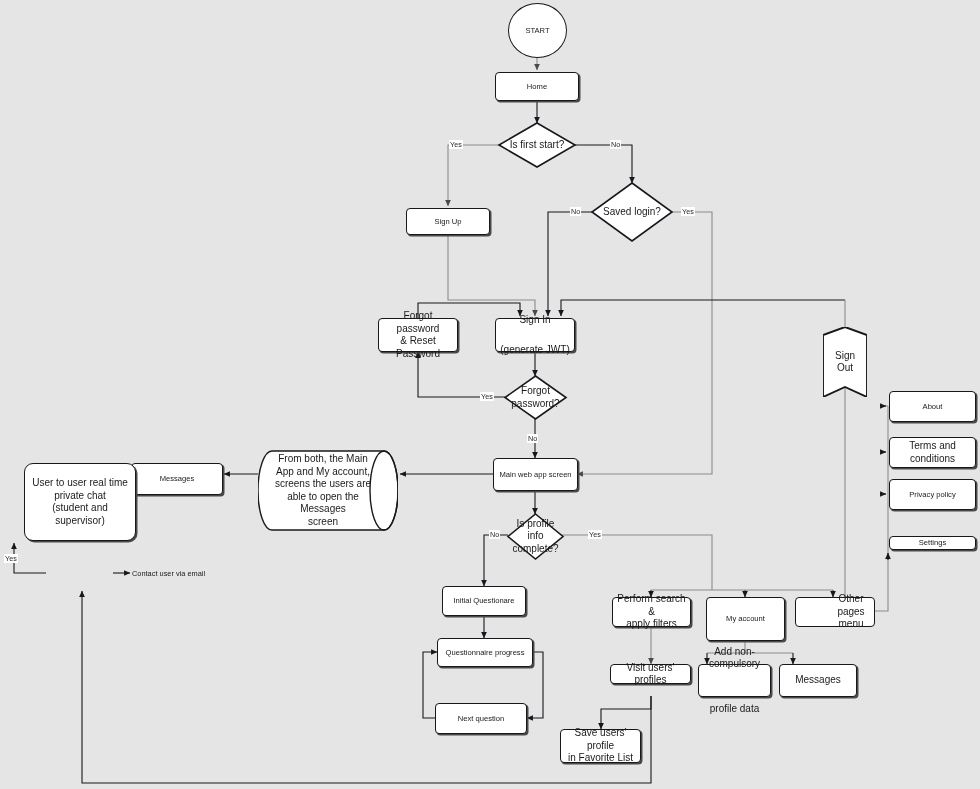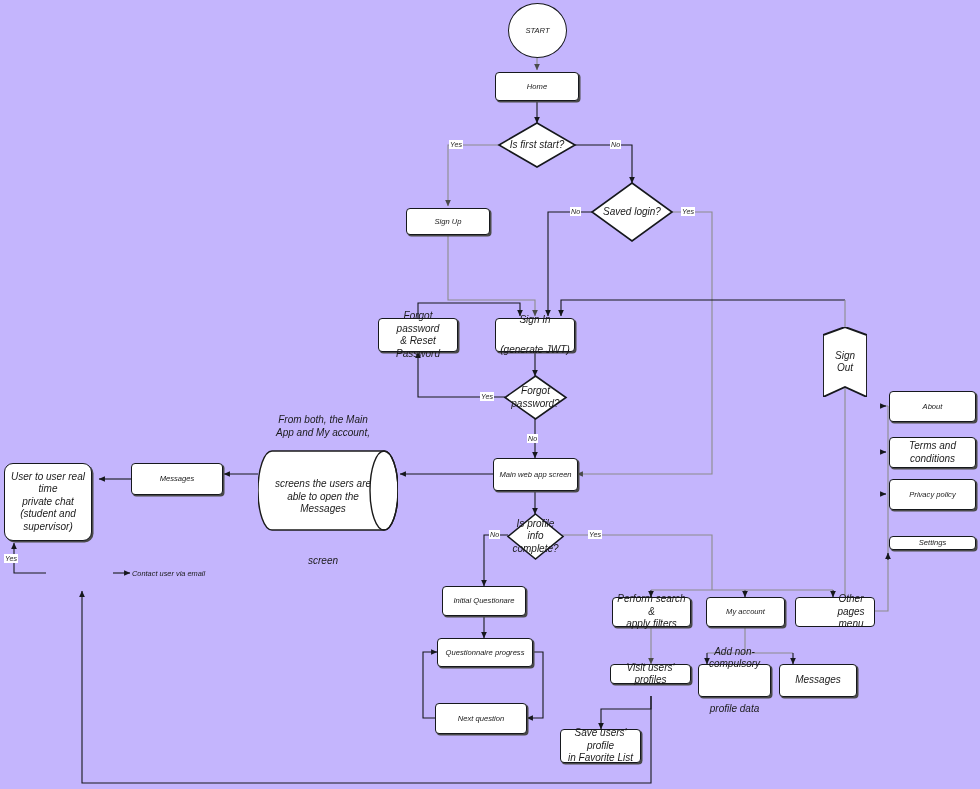--- a/index.html
+++ b/index.html
@@ -1,17 +1,17 @@
 <!DOCTYPE html>
 <html><head>
 <meta charset="utf-8">
 <style>
   html,body{margin:0;padding:0;background:#ffffff;}
   body{font-family:"Liberation Sans", sans-serif;}
-  #canvas{position:relative;width:980px;height:789px;background:#c4b5fd;overflow:hidden;font-style:italic;}
+  #canvas{position:relative;width:980px;height:789px;background:#e5e5e5;overflow:hidden;}
   svg#wires{position:absolute;left:0;top:0;width:980px;height:789px;}
   .node{position:absolute;box-sizing:border-box;display:flex;align-items:center;justify-content:center;text-align:center;color:#1a1a1a;background:#ffffff;}
   .pbox{border:1.6px solid #16181d;border-radius:4px;box-shadow:1.5px 1.5px 0 0 #4a4a4a;}
   .pbox.plain{box-shadow:none;}
   .lbl{display:block;line-height:1.25;padding:0 3px;}
   .t7{font-size:10px;}
   .t75{font-size:7.6px;}
   .start-node{border:1.6px solid #16181d;border-radius:50%;}
   .diamond-wrap{position:absolute;}
   .diamond-wrap svg{position:absolute;left:0;top:0;overflow:visible;}
@@ -174,32 +174,32 @@
 
   <div class="node pbox" style="left:493px;top:458px;width:85px;height:33px;">
     <span class="lbl t75">Main web app screen</span>
   </div>
 
   <div class="cyl" style="left:258px;top:449px;width:140px;height:83px;">
     <svg width="140" height="83" viewBox="0 0 140 83">
       <path d="M14,2 L126,2 A14,39.5 0 0 1 126,81 L14,81 A14,39.5 0 0 1 14,2 Z" fill="#ffffff" stroke="#1a1a1a" stroke-width="1.4"></path>
       <ellipse cx="126" cy="41.5" rx="14" ry="39.5" fill="none" stroke="#1a1a1a" stroke-width="1.4"></ellipse>
     </svg>
-    <div class="ctxt" style="flex-direction:column;gap:39px;">
+    <div class="ctxt" style="flex-direction:column;">
       <span class="lbl t7">From both, the Main App and My account,</span>
       <span class="lbl t7">screens the users are able to open the Messages</span>
       <span class="lbl t7">screen</span>
     </div>
   </div>
 
   <div class="node pbox" style="left:131px;top:463px;width:92px;height:32px;">
     <span class="lbl t75">Messages</span>
   </div>
 
-  <div class="node pbox" style="left:4px;top:463px;width:88px;height:78px;border-radius:9px;flex-direction:column;">
+  <div class="node pbox" style="left:24px;top:463px;width:112px;height:78px;border-radius:9px;flex-direction:column;">
     <span class="lbl t7">User to user real time</span>
     <span class="lbl t7">private chat</span>
     <span class="lbl t7">(student and supervisor)</span>
   </div>
 
 
   <div class="freetext" style="left:132px;top:569px;">
     <span>Contact user via email</span>
   </div>
 
@@ -233,21 +233,21 @@
 
   <div class="node pbox" style="left:610px;top:664px;width:81px;height:20px;">
     <span class="lbl t7">Visit users' profiles</span>
   </div>
 
   <div class="node pbox" style="left:560px;top:729px;width:81px;height:34px;flex-direction:column;">
     <span class="lbl t7">Save users' profile</span>
     <span class="lbl t7">in Favorite List</span>
   </div>
 
-  <div class="node pbox" style="left:706px;top:597px;width:79px;height:30px;">
+  <div class="node pbox" style="left:706px;top:597px;width:79px;height:44px;">
     <span class="lbl t75">My account</span>
   </div>
 
   <div class="node pbox" style="left:698px;top:664px;width:73px;height:33px;flex-direction:column;gap:32px;">
     <span class="lbl t7">Add non-compulsory</span>
     <span class="lbl t7">profile data</span>
   </div>
 
   <div class="node pbox" style="left:779px;top:664px;width:78px;height:33px;">
     <span class="lbl t7">Messages</span>

